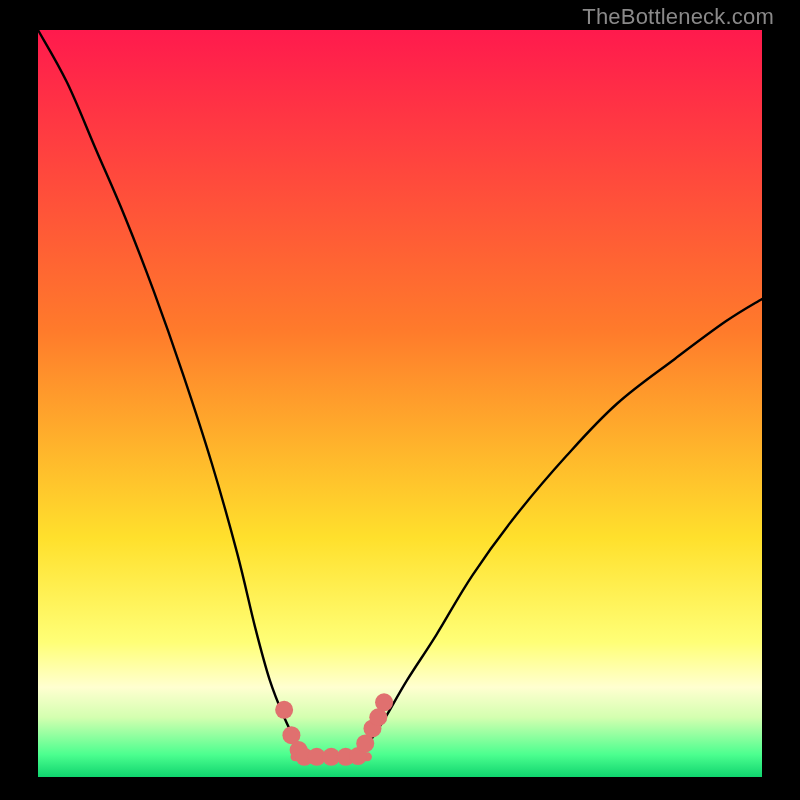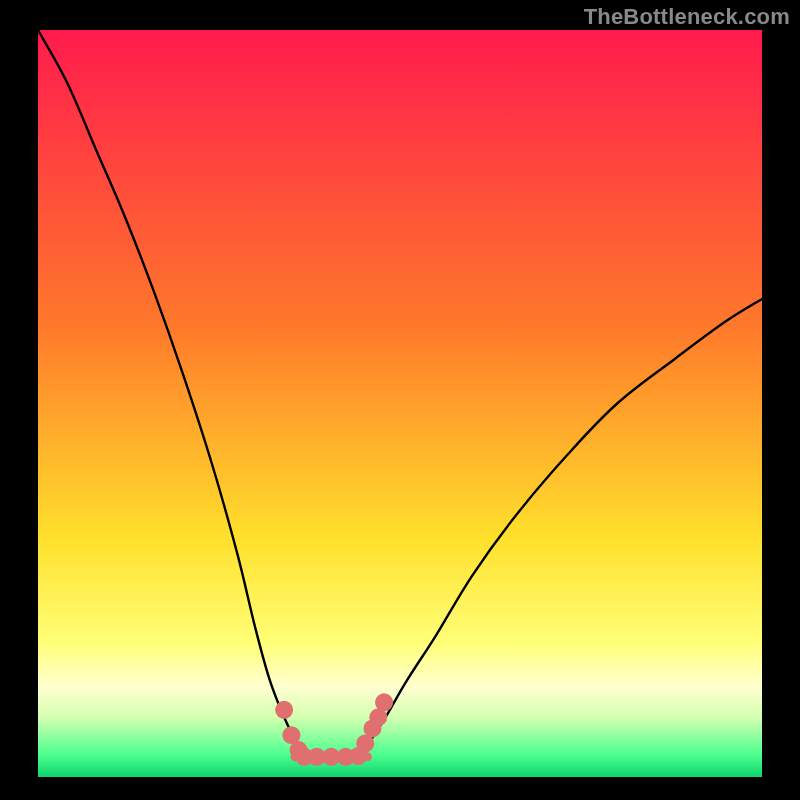--- a/index.html
+++ b/index.html
@@ -12,24 +12,24 @@
   }
   .container {
     position: relative;
     width: 800px;
     height: 800px;
     background: #000;
   }
   .watermark {
     position: absolute;
     top: 4px;
-    right: 10px;
+    right: 26px;
     font-family: Arial, Helvetica, sans-serif;
     font-size: 22px;
-    font-weight: 700;
+    font-weight: 400;
     color: #8a8989;
     z-index: 10;
     letter-spacing: 0.2px;
   }
   svg {
     position: absolute;
     top: 0;
     left: 0;
   }
 </style>

